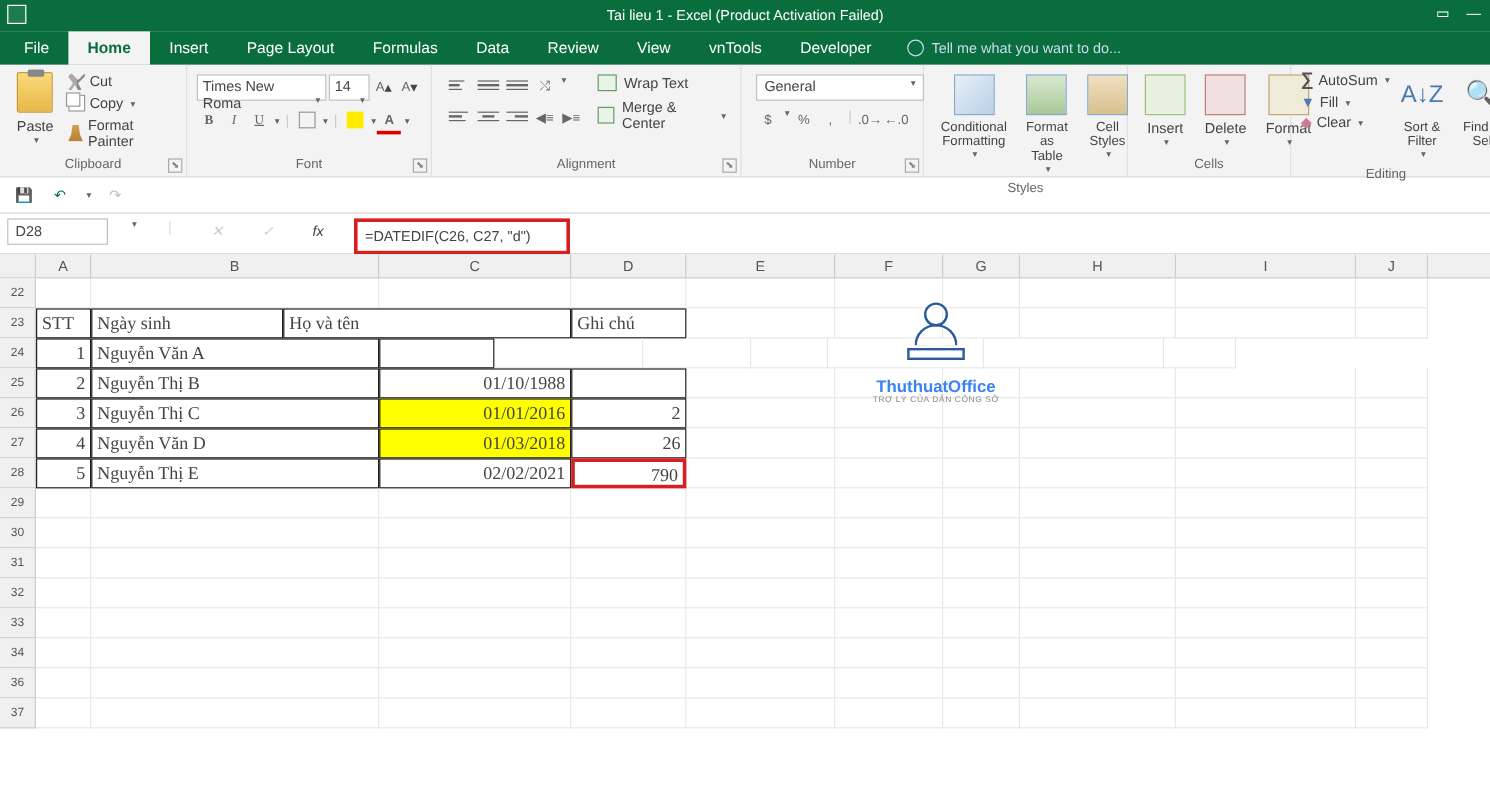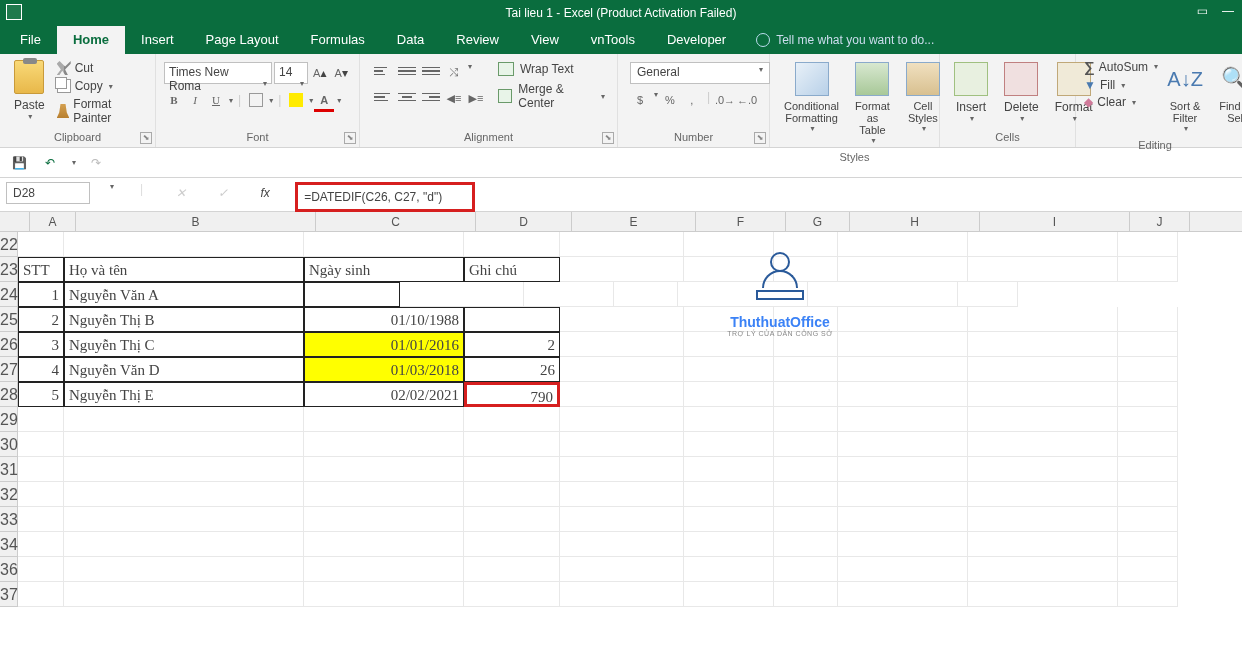--- a/index.html
+++ b/index.html
@@ -54,21 +54,21 @@
 .formula-bar{height:34px;display:flex;align-items:flex-start;border-bottom:1px solid #d4d4d4;padding:4px 6px;gap:18px}
 .name-box{width:84px;height:22px;border:1px solid #c0c0c0;padding:2px 6px;background:#fff;font-size:12px}
 .fb-btn{width:24px;height:22px;display:flex;align-items:center;justify-content:center;color:#888;cursor:pointer;font-style:italic}
 .formula-input-wrap{flex:0 0 180px;border:3px solid #d61f1f;height:30px;display:flex;align-items:center;padding:0 6px;background:#fff}
 .formula-input{border:none;outline:none;width:100%;font-size:12px}
 .sheet-area{position:relative;background:#fff}
 .col-headers{display:flex;height:20px;background:#f0f0f0;border-bottom:1px solid #ccc}
 .corner{width:30px;border-right:1px solid #ccc;background:#f0f0f0}
 .col-h{border-right:1px solid #ccc;text-align:center;color:#555;line-height:20px;font-size:12px}
 .row{display:flex;height:25px}
-.row-h{width:18px;background:#f0f0f0;border-right:1px solid #ccc;border-bottom:1px solid #ccc;text-align:center;line-height:25px;color:#555;font-size:16px}
+.row-h{width:30px;background:#f0f0f0;border-right:1px solid #ccc;border-bottom:1px solid #ccc;text-align:center;line-height:25px;color:#555;font-size:10px}
 .cell{border-right:1px solid #e8e8e8;border-bottom:1px solid #e8e8e8;padding:2px 4px;font-family:'Times New Roman';font-size:15px;line-height:21px;overflow:hidden;white-space:nowrap}
 .cell.bh{border:1px solid #222;font-weight:normal}
 .cell.bd{border:1px solid #222}
 .cell.yl{background:#ffff00}
 .cell.ar{text-align:right}
 .selected-cell{border:3px solid #d61f1f!important;position:relative;z-index:2}
 .logo{position:absolute;left:700px;top:40px;width:160px;text-align:center;color:#2a5a9a}
 .logo-icon{width:56px;height:56px;margin:0 auto 6px;position:relative}
 .logo-head{width:20px;height:20px;border:2px solid #2a5a9a;border-radius:50%;margin:0 auto}
 .logo-body{width:36px;height:18px;border:2px solid #2a5a9a;border-bottom:none;border-radius:18px 18px 0 0;margin:-2px auto 0}
@@ -371,22 +371,22 @@
       <div class="cell cw-F"></div>
       <div class="cell cw-G"></div>
       <div class="cell cw-H"></div>
       <div class="cell cw-I"></div>
       <div class="cell cw-J"></div>
     </div>
 
   <div class="row">
       <div class="row-h">23</div>
       <div class="cell cw-A bh">STT</div>
+      <div class="cell cw-C bh">Ngày sinh</div>
       <div class="cell cw-B bh">Họ và tên</div>
-      <div class="cell cw-C bh">Ngày sinh</div>
       <div class="cell cw-D bh">Ghi chú</div>
       <div class="cell cw-E"></div>
       <div class="cell cw-F"></div>
       <div class="cell cw-G"></div>
       <div class="cell cw-H"></div>
       <div class="cell cw-I"></div>
       <div class="cell cw-J"></div>
     </div>
 
   <div class="row">

